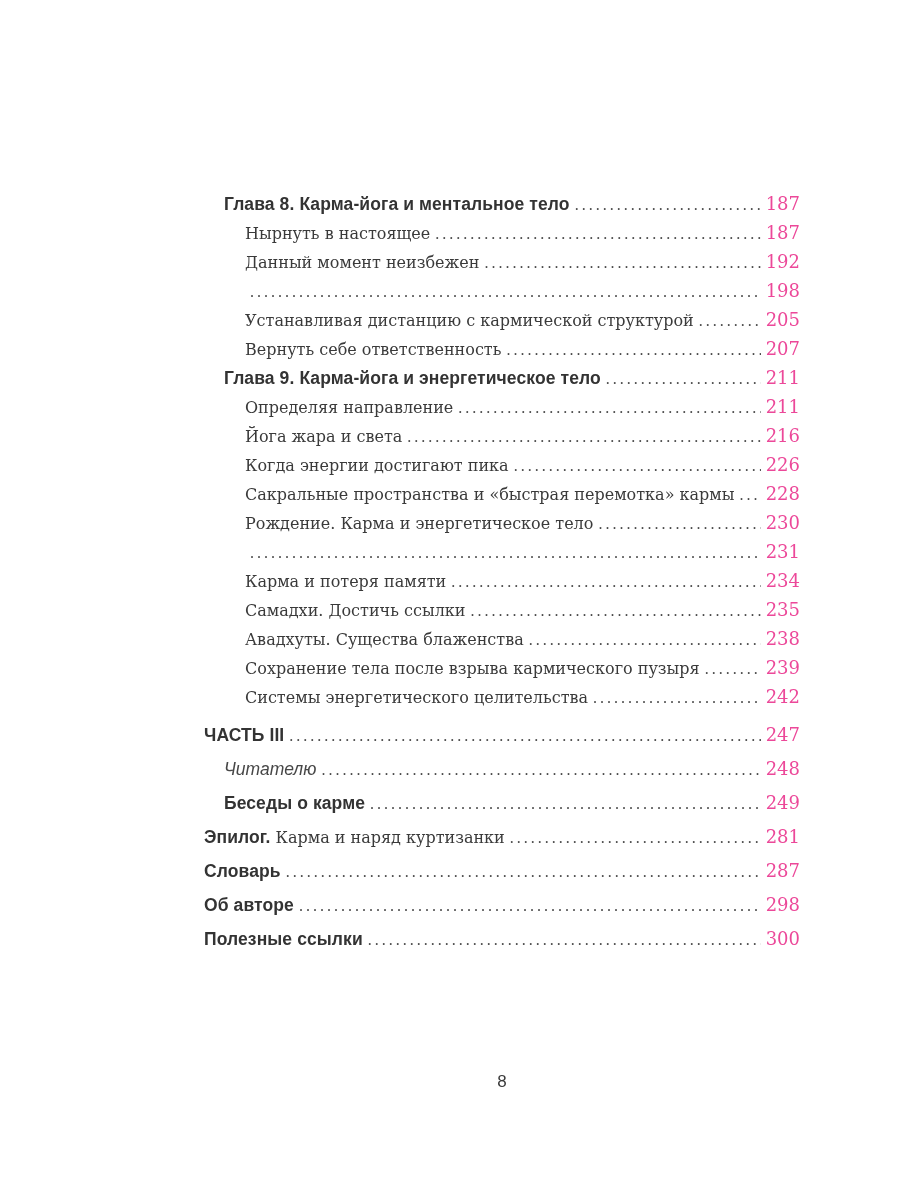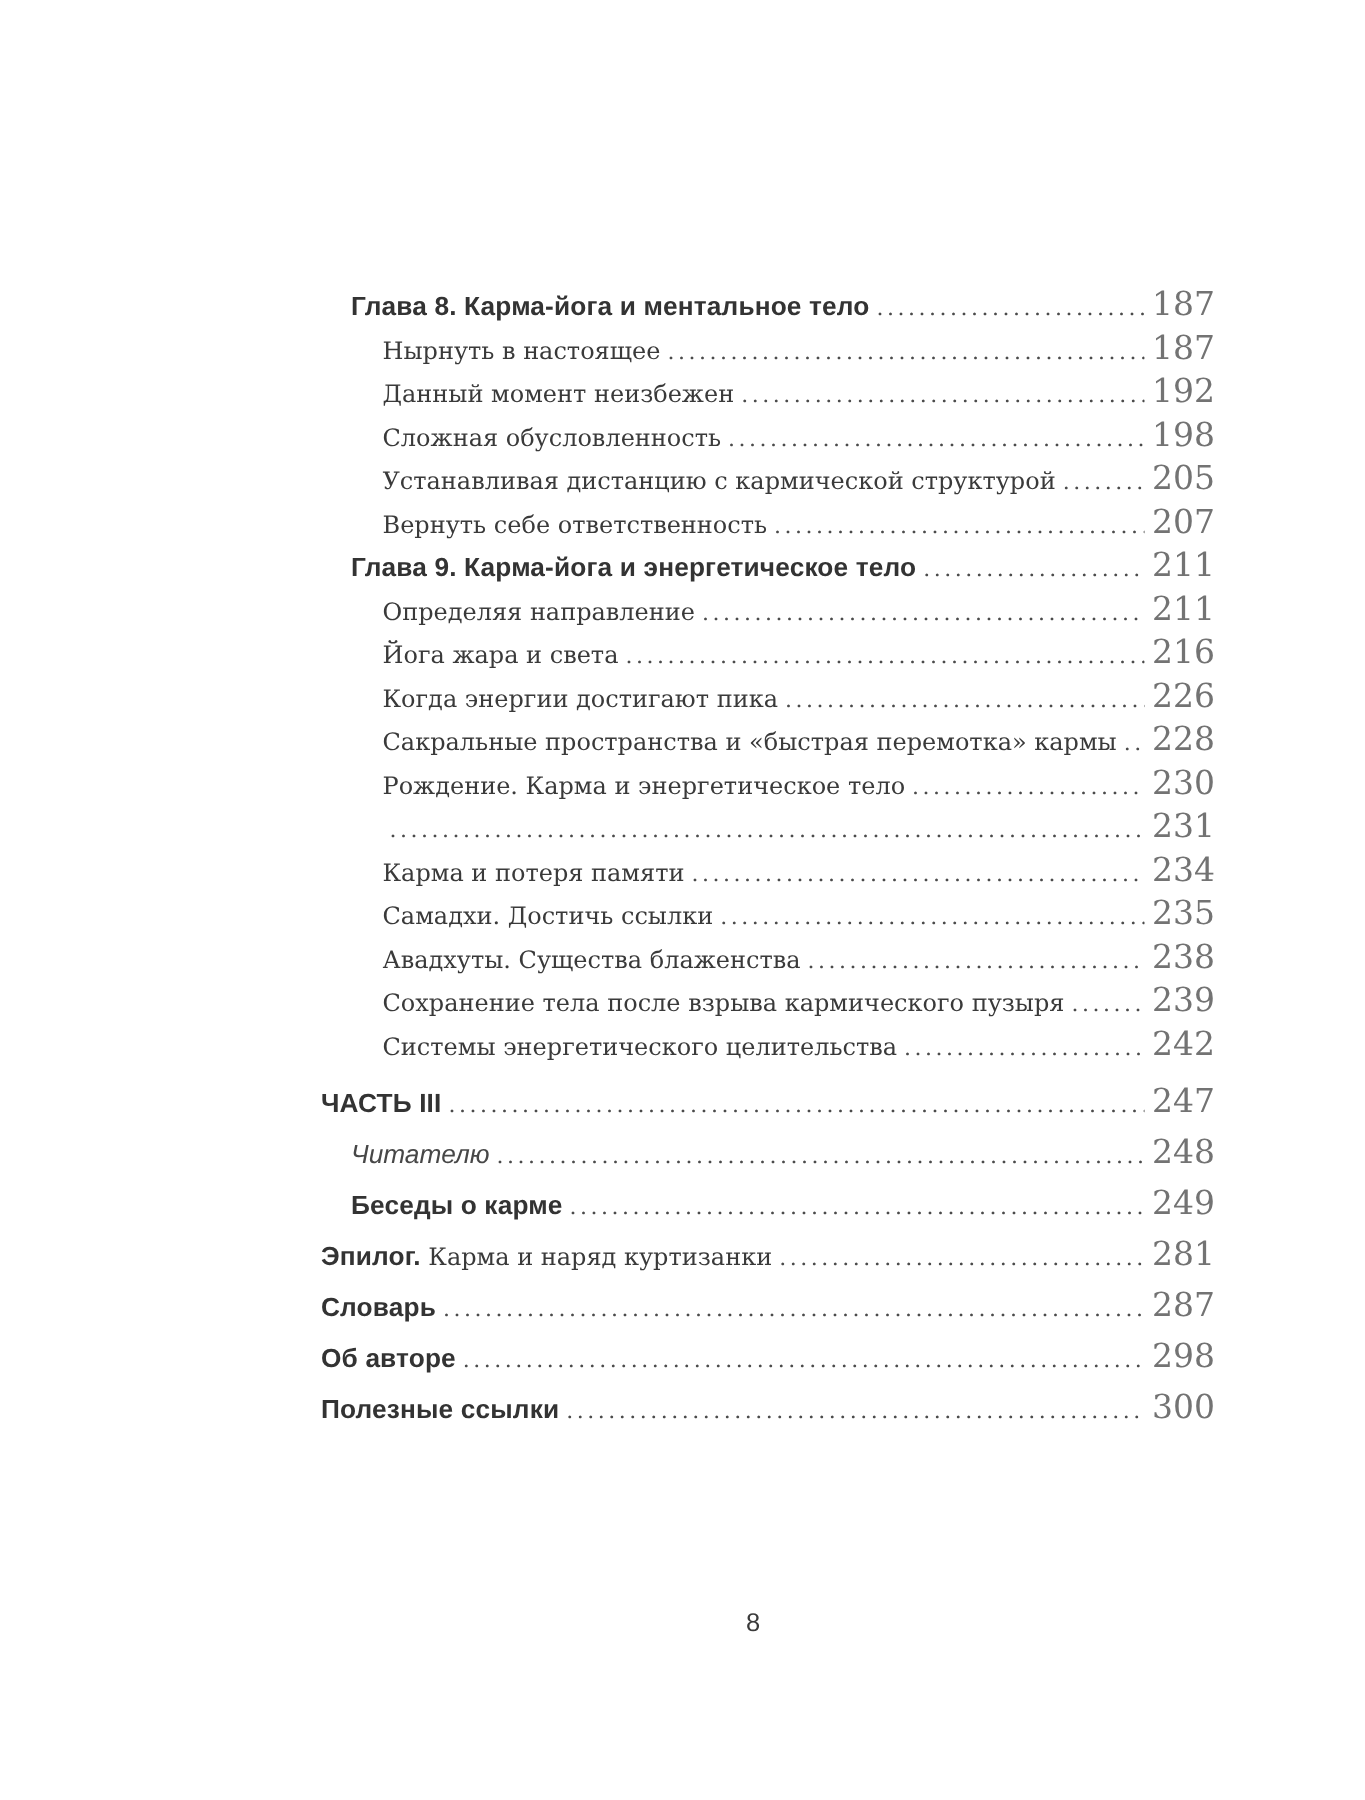--- a/index.html
+++ b/index.html
@@ -10,21 +10,21 @@
   }
   .book-page {
     position: relative;
     width: 910px;
     height: 1200px;
     background: #ffffff;
     overflow: hidden;
   }
   .toc {
     position: absolute;
-    left: 214px;
+    left: 204px;
     top: 189px;
     width: 596px;
   }
   .toc-row {
     display: flex;
     align-items: baseline;
     height: 29px;
     line-height: 29px;
     color: #3a3a3a;
     font-size: 19px;
@@ -69,22 +69,22 @@
     font-family: "Liberation Serif", serif;
     font-size: 16px;
     letter-spacing: 3px;
   }
   .dots::after {
     content: "........................................................................................................................................................";
   }
   .pagenum {
     flex-shrink: 0;
     font-family: "DejaVu Serif", "Liberation Serif", serif;
-    font-size: 22px;
-    color: #737373;
+    font-size: 18px;
+    color: #ec4899;
     padding-left: 3px;
   }
   .folio {
     position: absolute;
     left: 204px;
     top: 1072px;
     width: 596px;
     text-align: center;
     font-family: "Liberation Sans", sans-serif;
     font-size: 17px;
@@ -105,21 +105,20 @@
     <span class="label"><span class="rest">Нырнуть в настоящее</span></span>
     <span class="dots"></span>
     <span class="pagenum">187</span>
   </div>
       <div class="toc-row ind2">
     <span class="label"><span class="rest">Данный момент неизбежен</span></span>
     <span class="dots"></span>
     <span class="pagenum">192</span>
   </div>
       <div class="toc-row ind2">
-    <span class="label"><span class="rest">Сложная обусловленность</span></span>
     <span class="dots"></span>
     <span class="pagenum">198</span>
   </div>
       <div class="toc-row ind2">
     <span class="label"><span class="rest">Устанавливая дистанцию с кармической структурой</span></span>
     <span class="dots"></span>
     <span class="pagenum">205</span>
   </div>
       <div class="toc-row ind2">
     <span class="label"><span class="rest">Вернуть себе ответственность</span></span>

